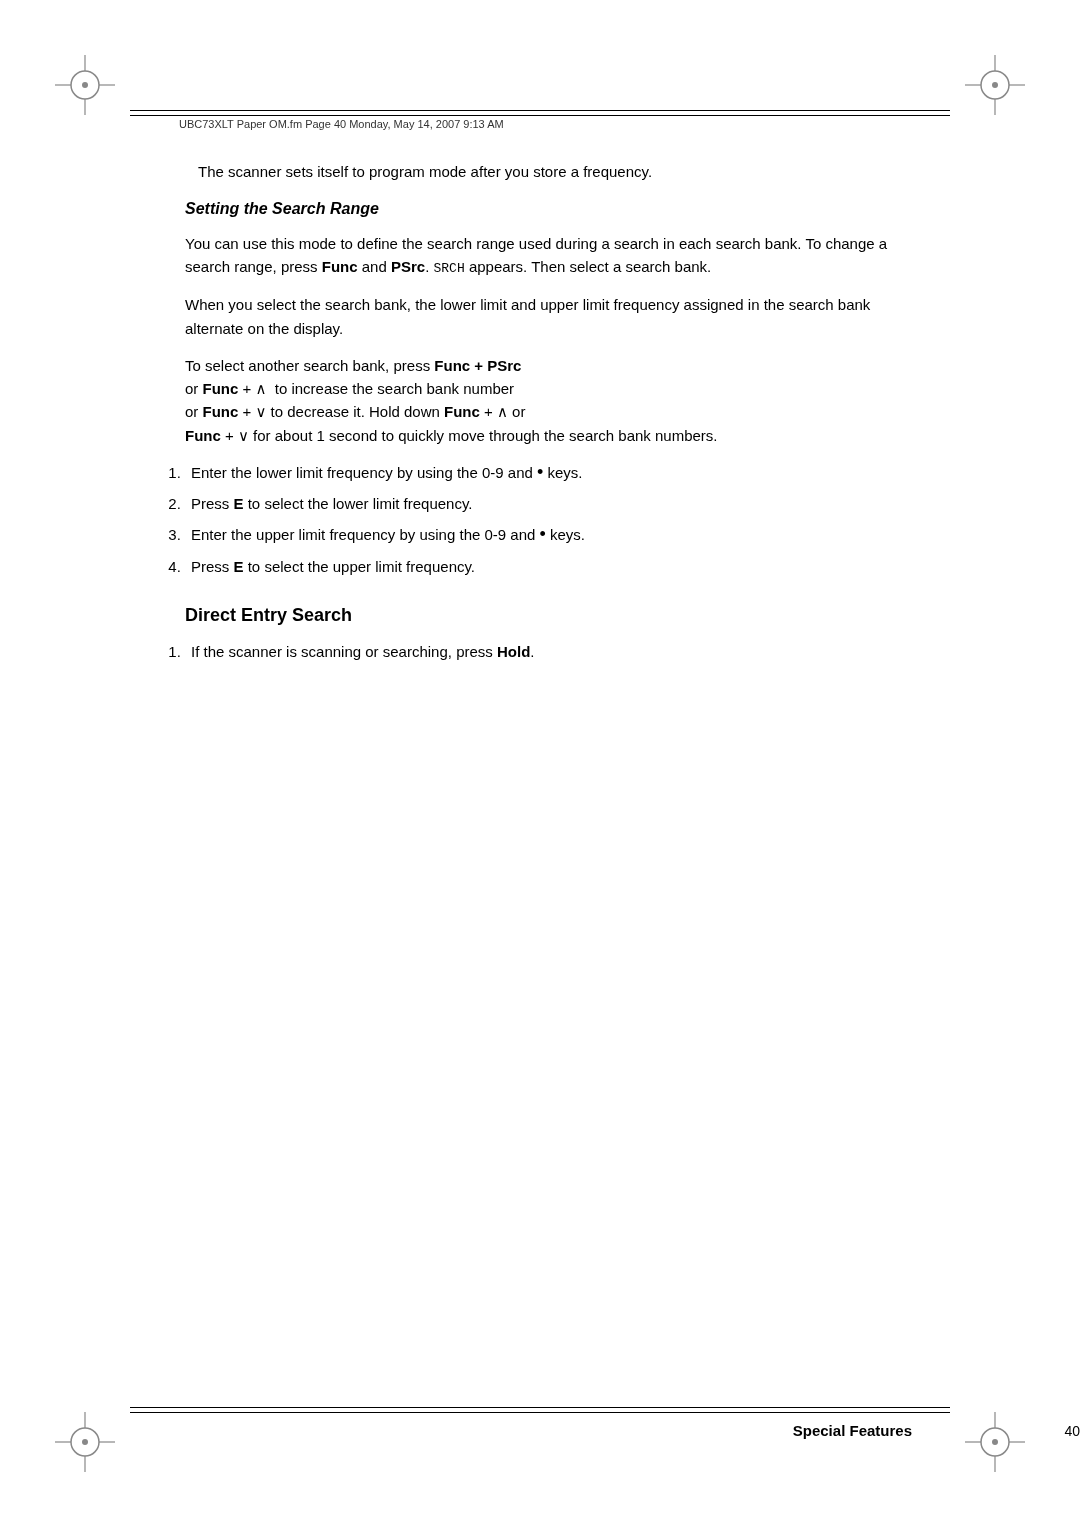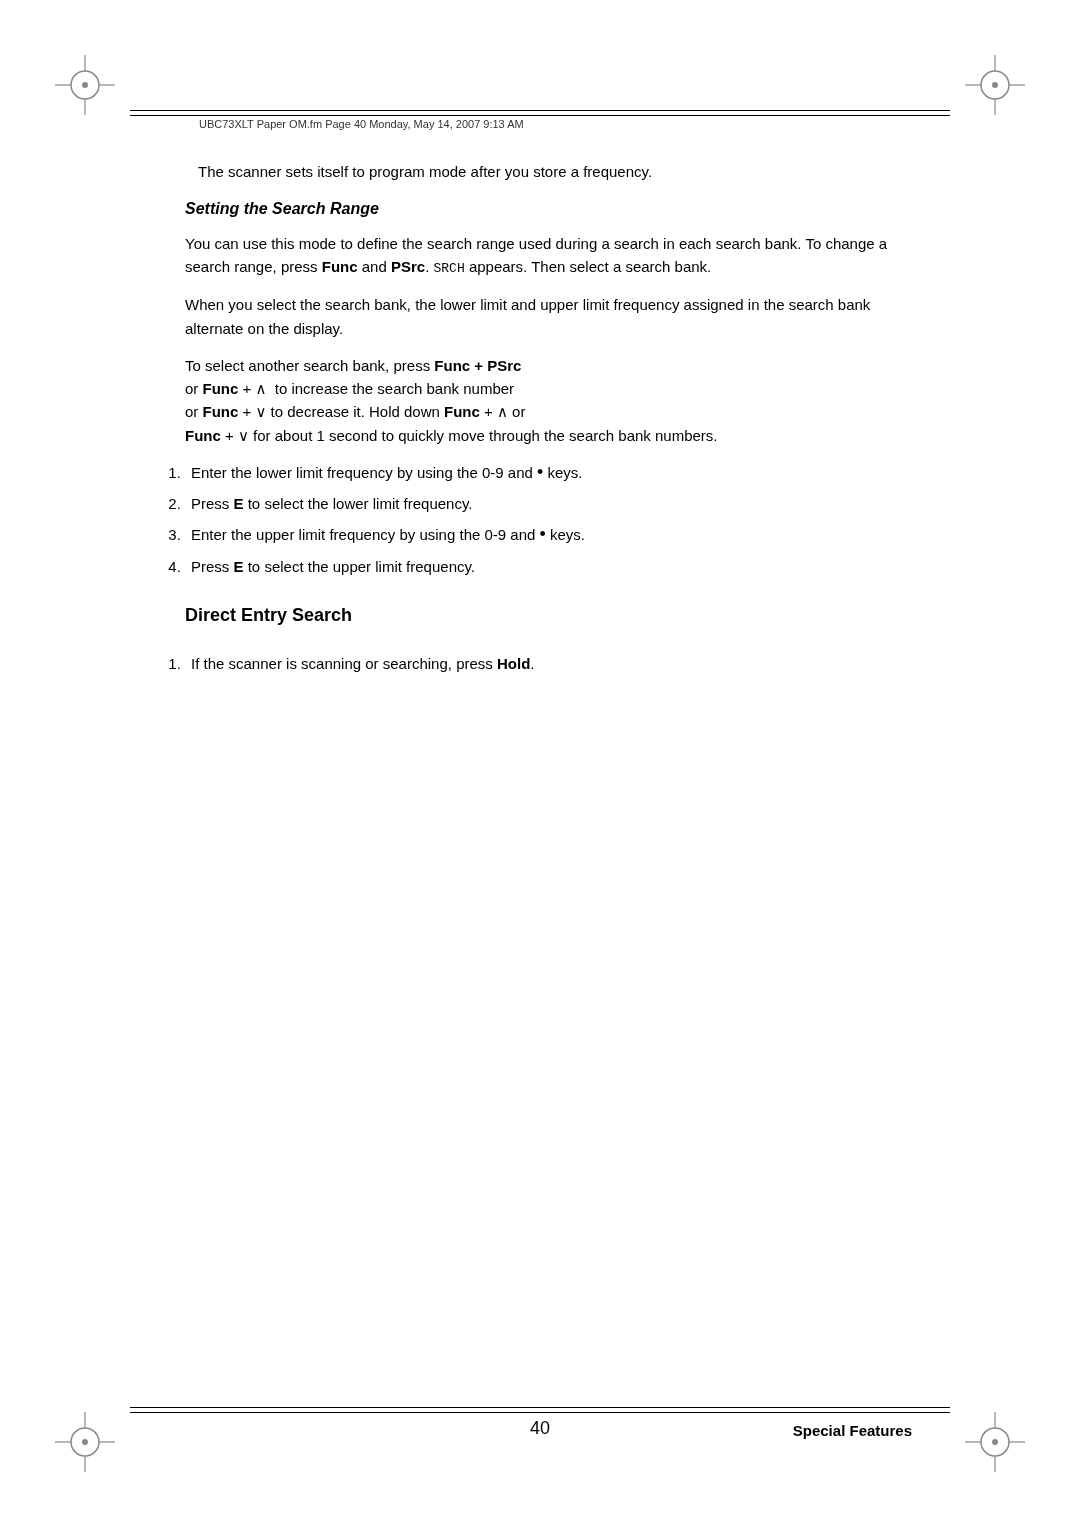--- a/index.html
+++ b/index.html
@@ -49,21 +49,21 @@
       margin-bottom: 4px;
     }
     .rule-line-thin {
       border-top: 1px solid #000;
     }
 
     
     .header-text {
       position: absolute;
       top: 118px;
-      left: 199px;
+      left: 179px;
       font-size: 11px;
       color: #333;
     }
 
     
     .content {
       position: absolute;
       top: 160px;
       left: 185px;
       right: 185px;
@@ -81,21 +81,21 @@
       font-weight: bold;
       font-size: 16px;
       margin-bottom: 10px;
       margin-top: 4px;
     }
 
     .section-heading-bold {
       font-style: normal;
       font-weight: bold;
       font-size: 18px;
-      margin-bottom: 22px;
+      margin-bottom: 10px;
       margin-top: 24px;
     }
 
     .body-para {
       margin-bottom: 14px;
     }
 
     b, strong {
       font-weight: bold;
     }
@@ -128,22 +128,22 @@
       right: 168px;
       font-size: 15px;
       font-weight: bold;
     }
 
     .page-number {
       position: absolute;
       bottom: 88px;
       left: 0;
       right: 0;
-      text-align: center;
-      font-size: 18px;
+      text-align: right;
+      font-size: 14px;
     }
     .bullet-dot { font-size: 18px; line-height: 1; }
   </style>
 </head>
 <body>
 
 <div class="page-container">
 
   <div class="corner-mark corner-tl">
     <svg viewBox="0 0 60 60" xmlns="http://www.w3.org/2000/svg">

